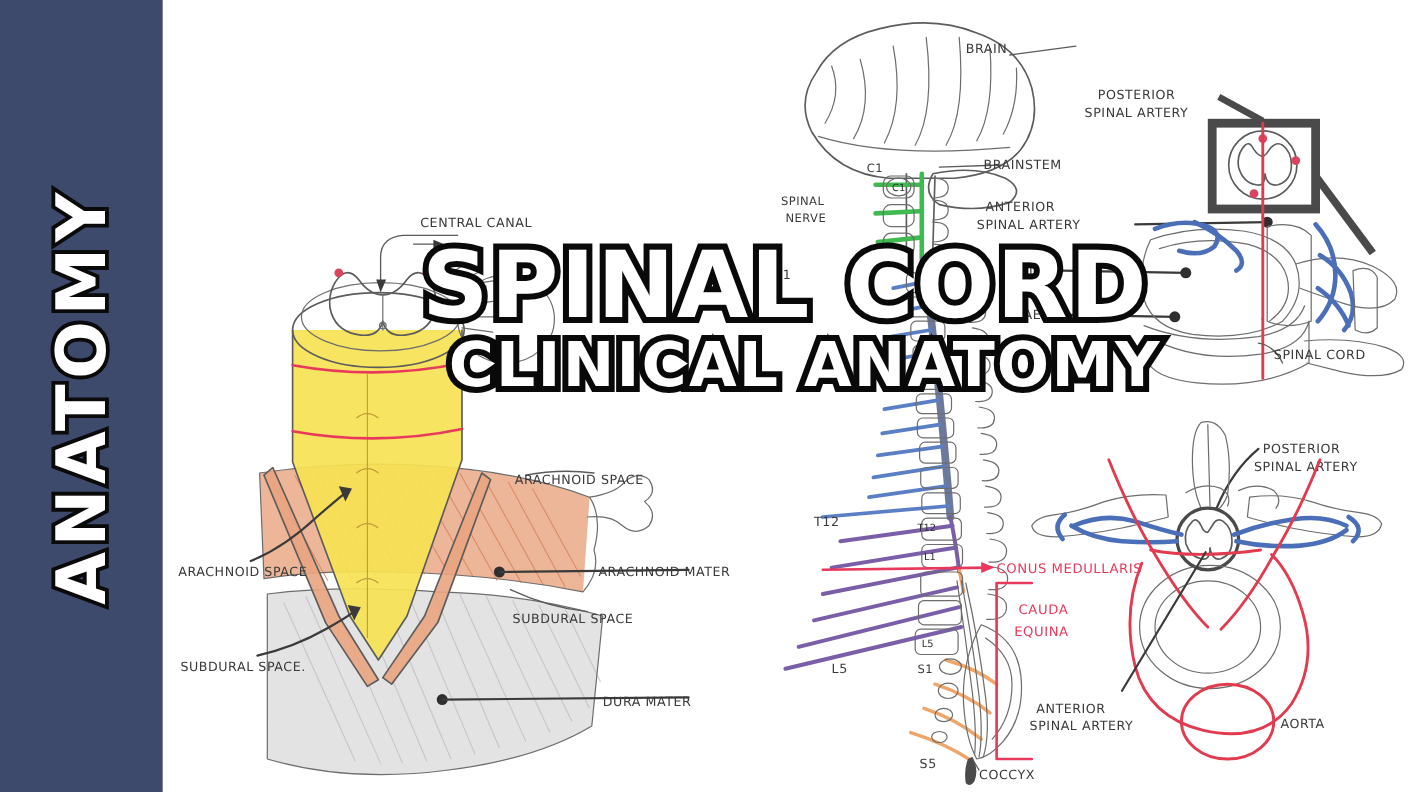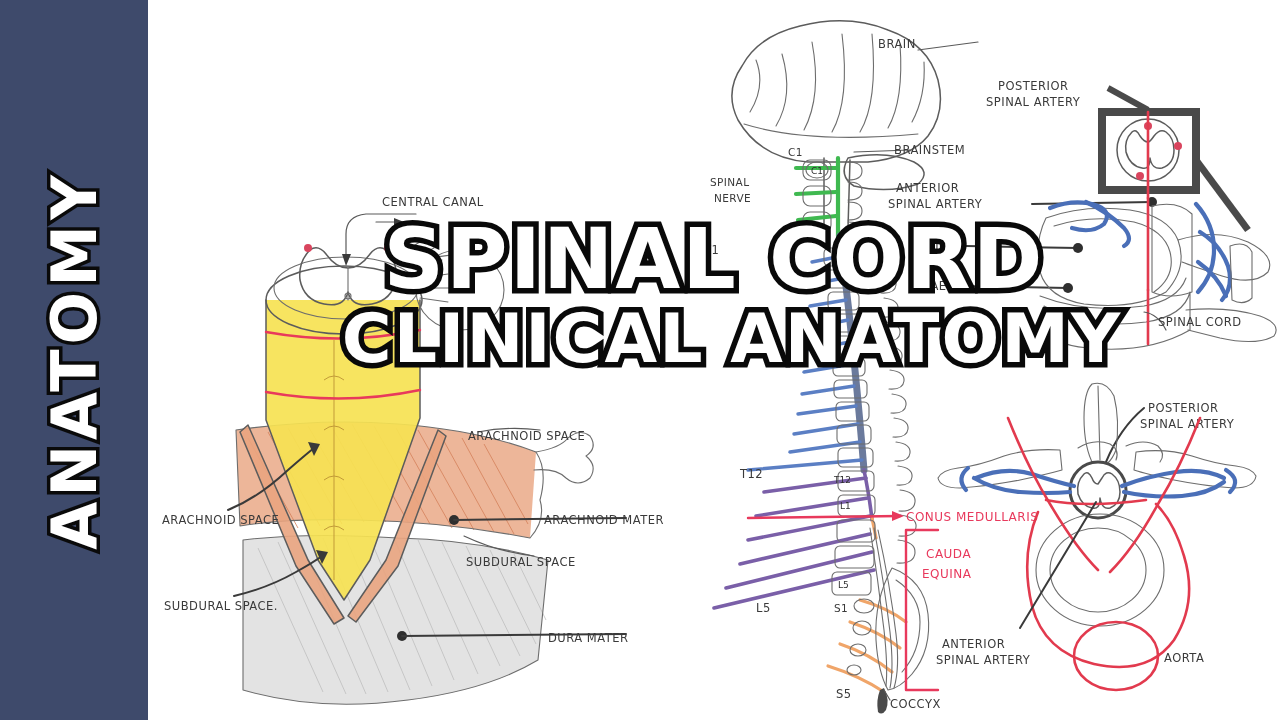--- a/index.html
+++ b/index.html
@@ -44,21 +44,21 @@
     font-family:"DejaVu Sans", sans-serif;
     font-weight:bold;
     color:#ffffff;
     -webkit-text-stroke:11px #090909;
     paint-order:stroke fill;
     line-height:0.98;
     letter-spacing:2px;
     margin:0;
   }
   #title-line-1{font-size:84px;}
-  #title-line-2{font-size:68px;margin-top:6px;margin-left:36px;}
+  #title-line-2{font-size:56px;margin-top:6px;margin-left:36px;}
 
   
   .lbl{font-family:"DejaVu Sans", sans-serif;font-size:11.5px;fill:#3a3a3a;letter-spacing:.5px;}
   .lbl-sm{font-family:"DejaVu Sans", sans-serif;font-size:10.5px;fill:#3a3a3a;letter-spacing:.4px;}
   .lbl-pink{font-family:"DejaVu Sans", sans-serif;font-size:12px;fill:#e8395c;letter-spacing:.5px;}
   .lbl-box{font-family:"DejaVu Sans", sans-serif;font-size:9px;fill:#2f2f2f;}
   .lead{stroke:#3a3a3a;stroke-width:2;fill:none;stroke-linecap:round;}
   .lead-thin{stroke:#5a5a5a;stroke-width:1.2;fill:none;stroke-linecap:round;}
   .ink{stroke:#5c5c5c;stroke-width:1.5;fill:none;stroke-linejoin:round;stroke-linecap:round;}
   .ink-thin{stroke:#6d6d6d;stroke-width:1.1;fill:none;stroke-linejoin:round;stroke-linecap:round;}

